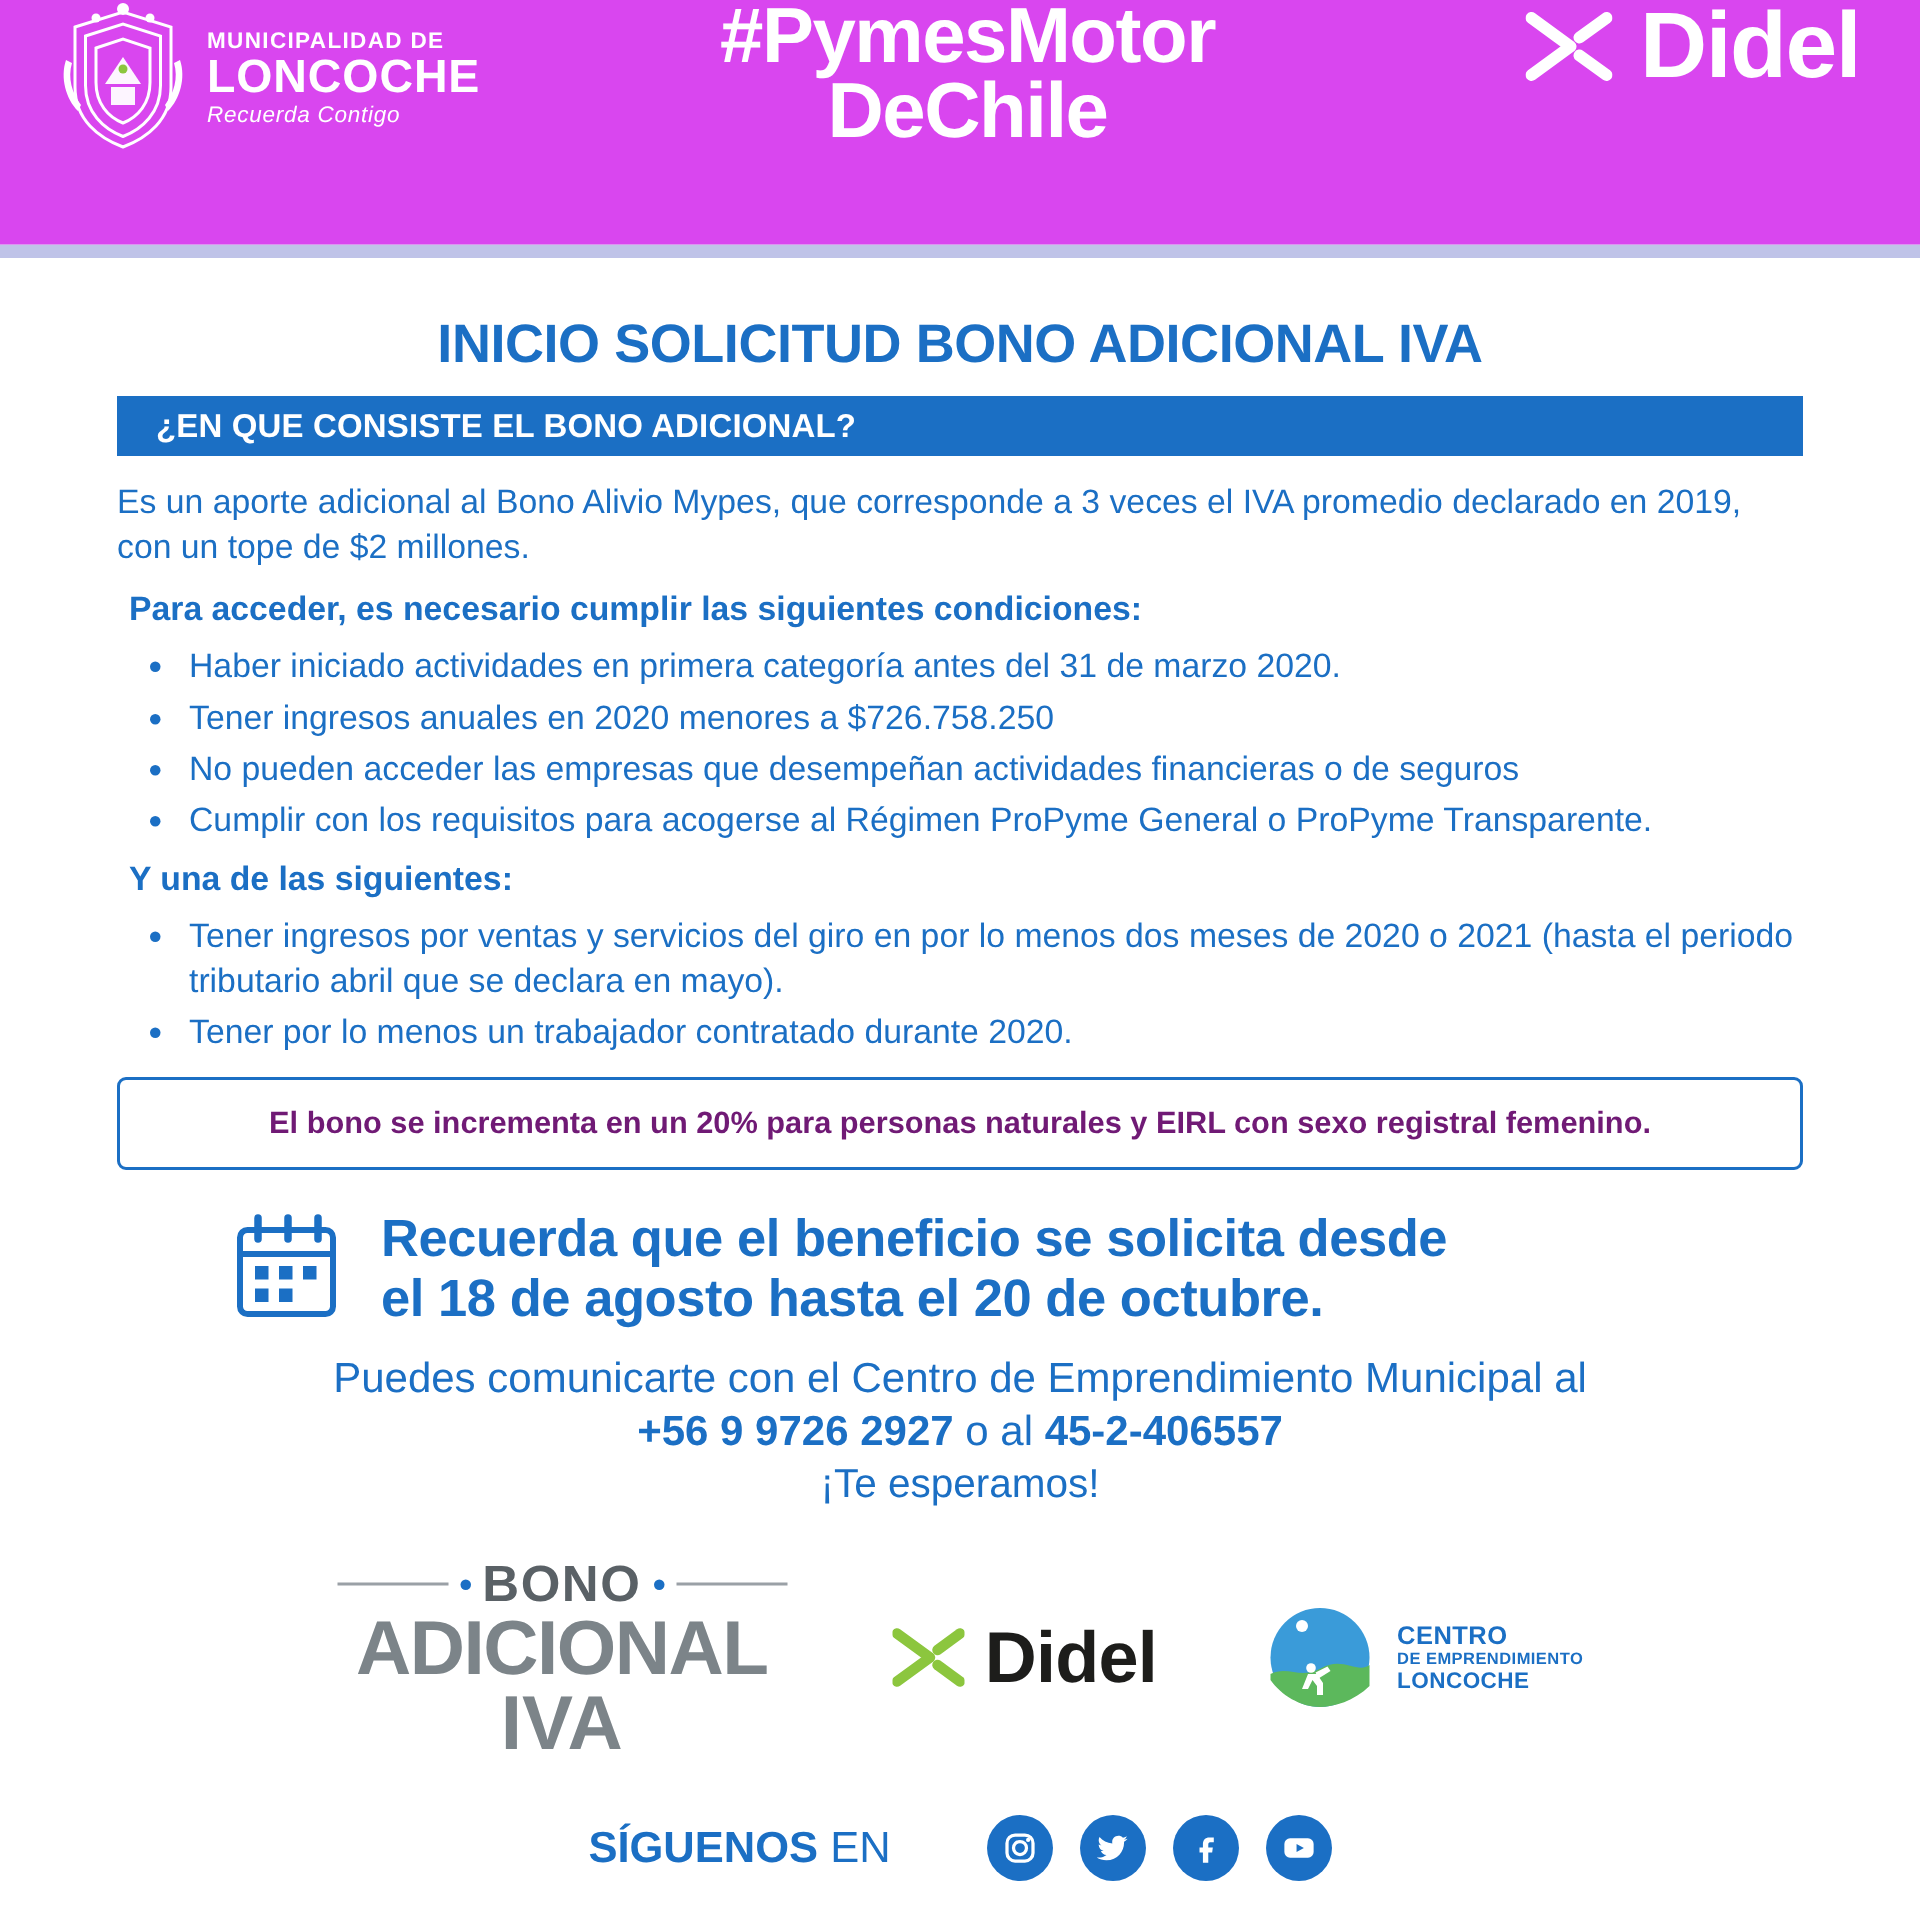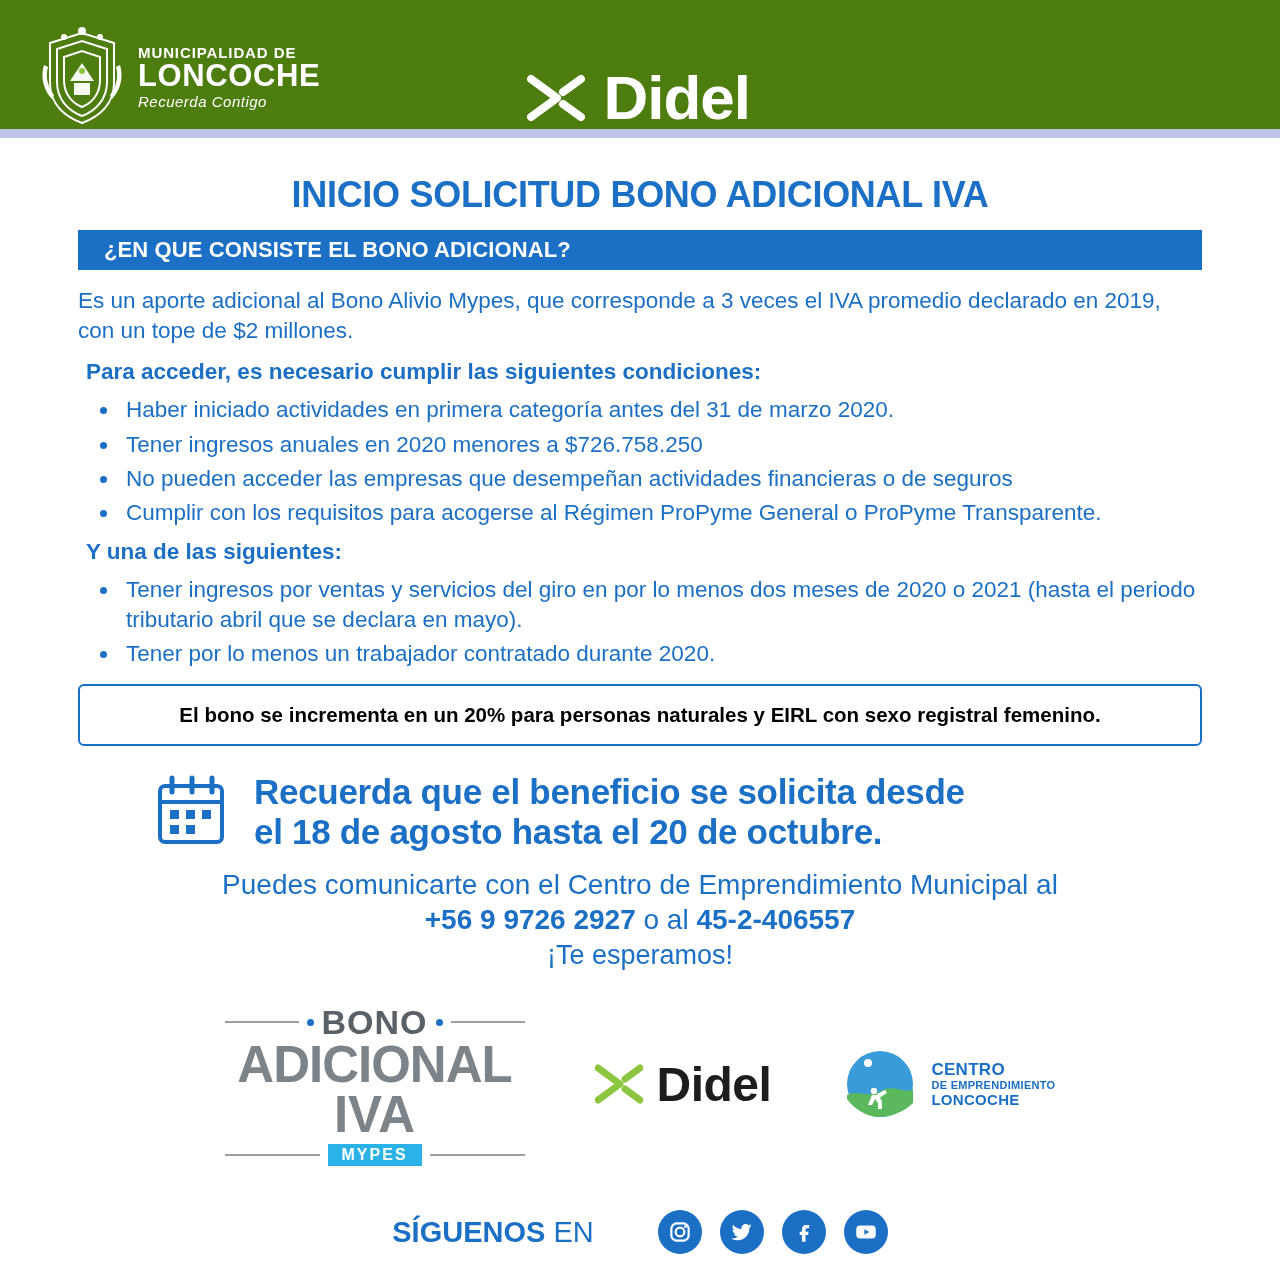--- a/index.html
+++ b/index.html
@@ -11,24 +11,24 @@
     height: 1280px;
     background: #ffffff;
     font-family: "Liberation Sans", sans-serif;
     overflow: hidden;
     position: relative;
   }
 
   
   .topbar {
     position: relative;
-    height: 129px;
-    background: #4d7c0f;
-    display: flex;
-    align-items: flex-end;
+    height: 163px;
+    background: #d946ef;
+    display: flex;
+    align-items: flex-start;
     box-sizing: border-box;
     padding: 0 40px;
   }
   .topbar-left {
     display: flex;
     align-items: center;
     gap: 14px;
     width: 380px;
   }
   .crest {
@@ -150,21 +150,21 @@
     height: 7px;
     background: #1b6fc4;
     border-radius: 50%;
   }
   .box-note {
     border: 2px solid #1b6fc4;
     border-radius: 6px;
     margin: 16px 14px 0 14px;
     padding: 17px 20px;
     text-align: center;
-    color: #000000;
+    color: #701a75;
     font-size: 20.5px;
     font-weight: 700;
   }
 
   
   .reminder {
     display: flex;
     align-items: center;
     gap: 24px;
     margin: 26px 14px 0 90px;
@@ -337,20 +337,24 @@
         </g>
       </svg>
     </div>
     <div class="muni-text">
       <div class="l1">MUNICIPALIDAD DE</div>
       <div class="l2">LONCOCHE</div>
       <div class="l3">Recuerda Contigo</div>
     </div>
   </div>
 
+  <div class="hashtag">
+    <div>#PymesMotor</div>
+    <div>DeChile</div>
+  </div>
 
   <div class="topbar-right">
     <div class="didel-x">
       <svg viewBox="0 0 58 50" width="58" height="50" aria-hidden="true">
         <path d="M4 6 L30 25 L4 44" stroke="#ffffff" stroke-width="8" fill="none" stroke-linecap="round" stroke-linejoin="round"></path>
         <path d="M54 6 L36 19" stroke="#ffffff" stroke-width="8" fill="none" stroke-linecap="round"></path>
         <path d="M54 44 L36 31" stroke="#ffffff" stroke-width="8" fill="none" stroke-linecap="round"></path>
       </svg>
     </div>
     <div class="didel-word">Didel</div>
@@ -416,25 +420,20 @@
     <div class="bono-logo">
       <div class="bono-top">
         <span class="rule"></span>
         <span class="dot"></span>
         <span class="word">BONO</span>
         <span class="dot"></span>
         <span class="rule"></span>
       </div>
       <div class="bono-main">ADICIONAL</div>
       <div class="bono-iva">IVA</div>
-      <div class="bono-bottom">
-        <span class="rule"></span>
-        <span class="mypes-badge">MYPES</span>
-        <span class="rule"></span>
-      </div>
     </div>
 
     <div class="didel-small">
       <div class="x">
         <svg viewBox="0 0 48 42" width="48" height="42" aria-hidden="true">
           <path d="M3 5 L25 21 L3 37" stroke="#8cc63e" stroke-width="7" fill="none" stroke-linecap="round" stroke-linejoin="round"></path>
           <path d="M45 5 L30 16" stroke="#8cc63e" stroke-width="7" fill="none" stroke-linecap="round"></path>
           <path d="M45 37 L30 26" stroke="#8cc63e" stroke-width="7" fill="none" stroke-linecap="round"></path>
         </svg>
       </div>

